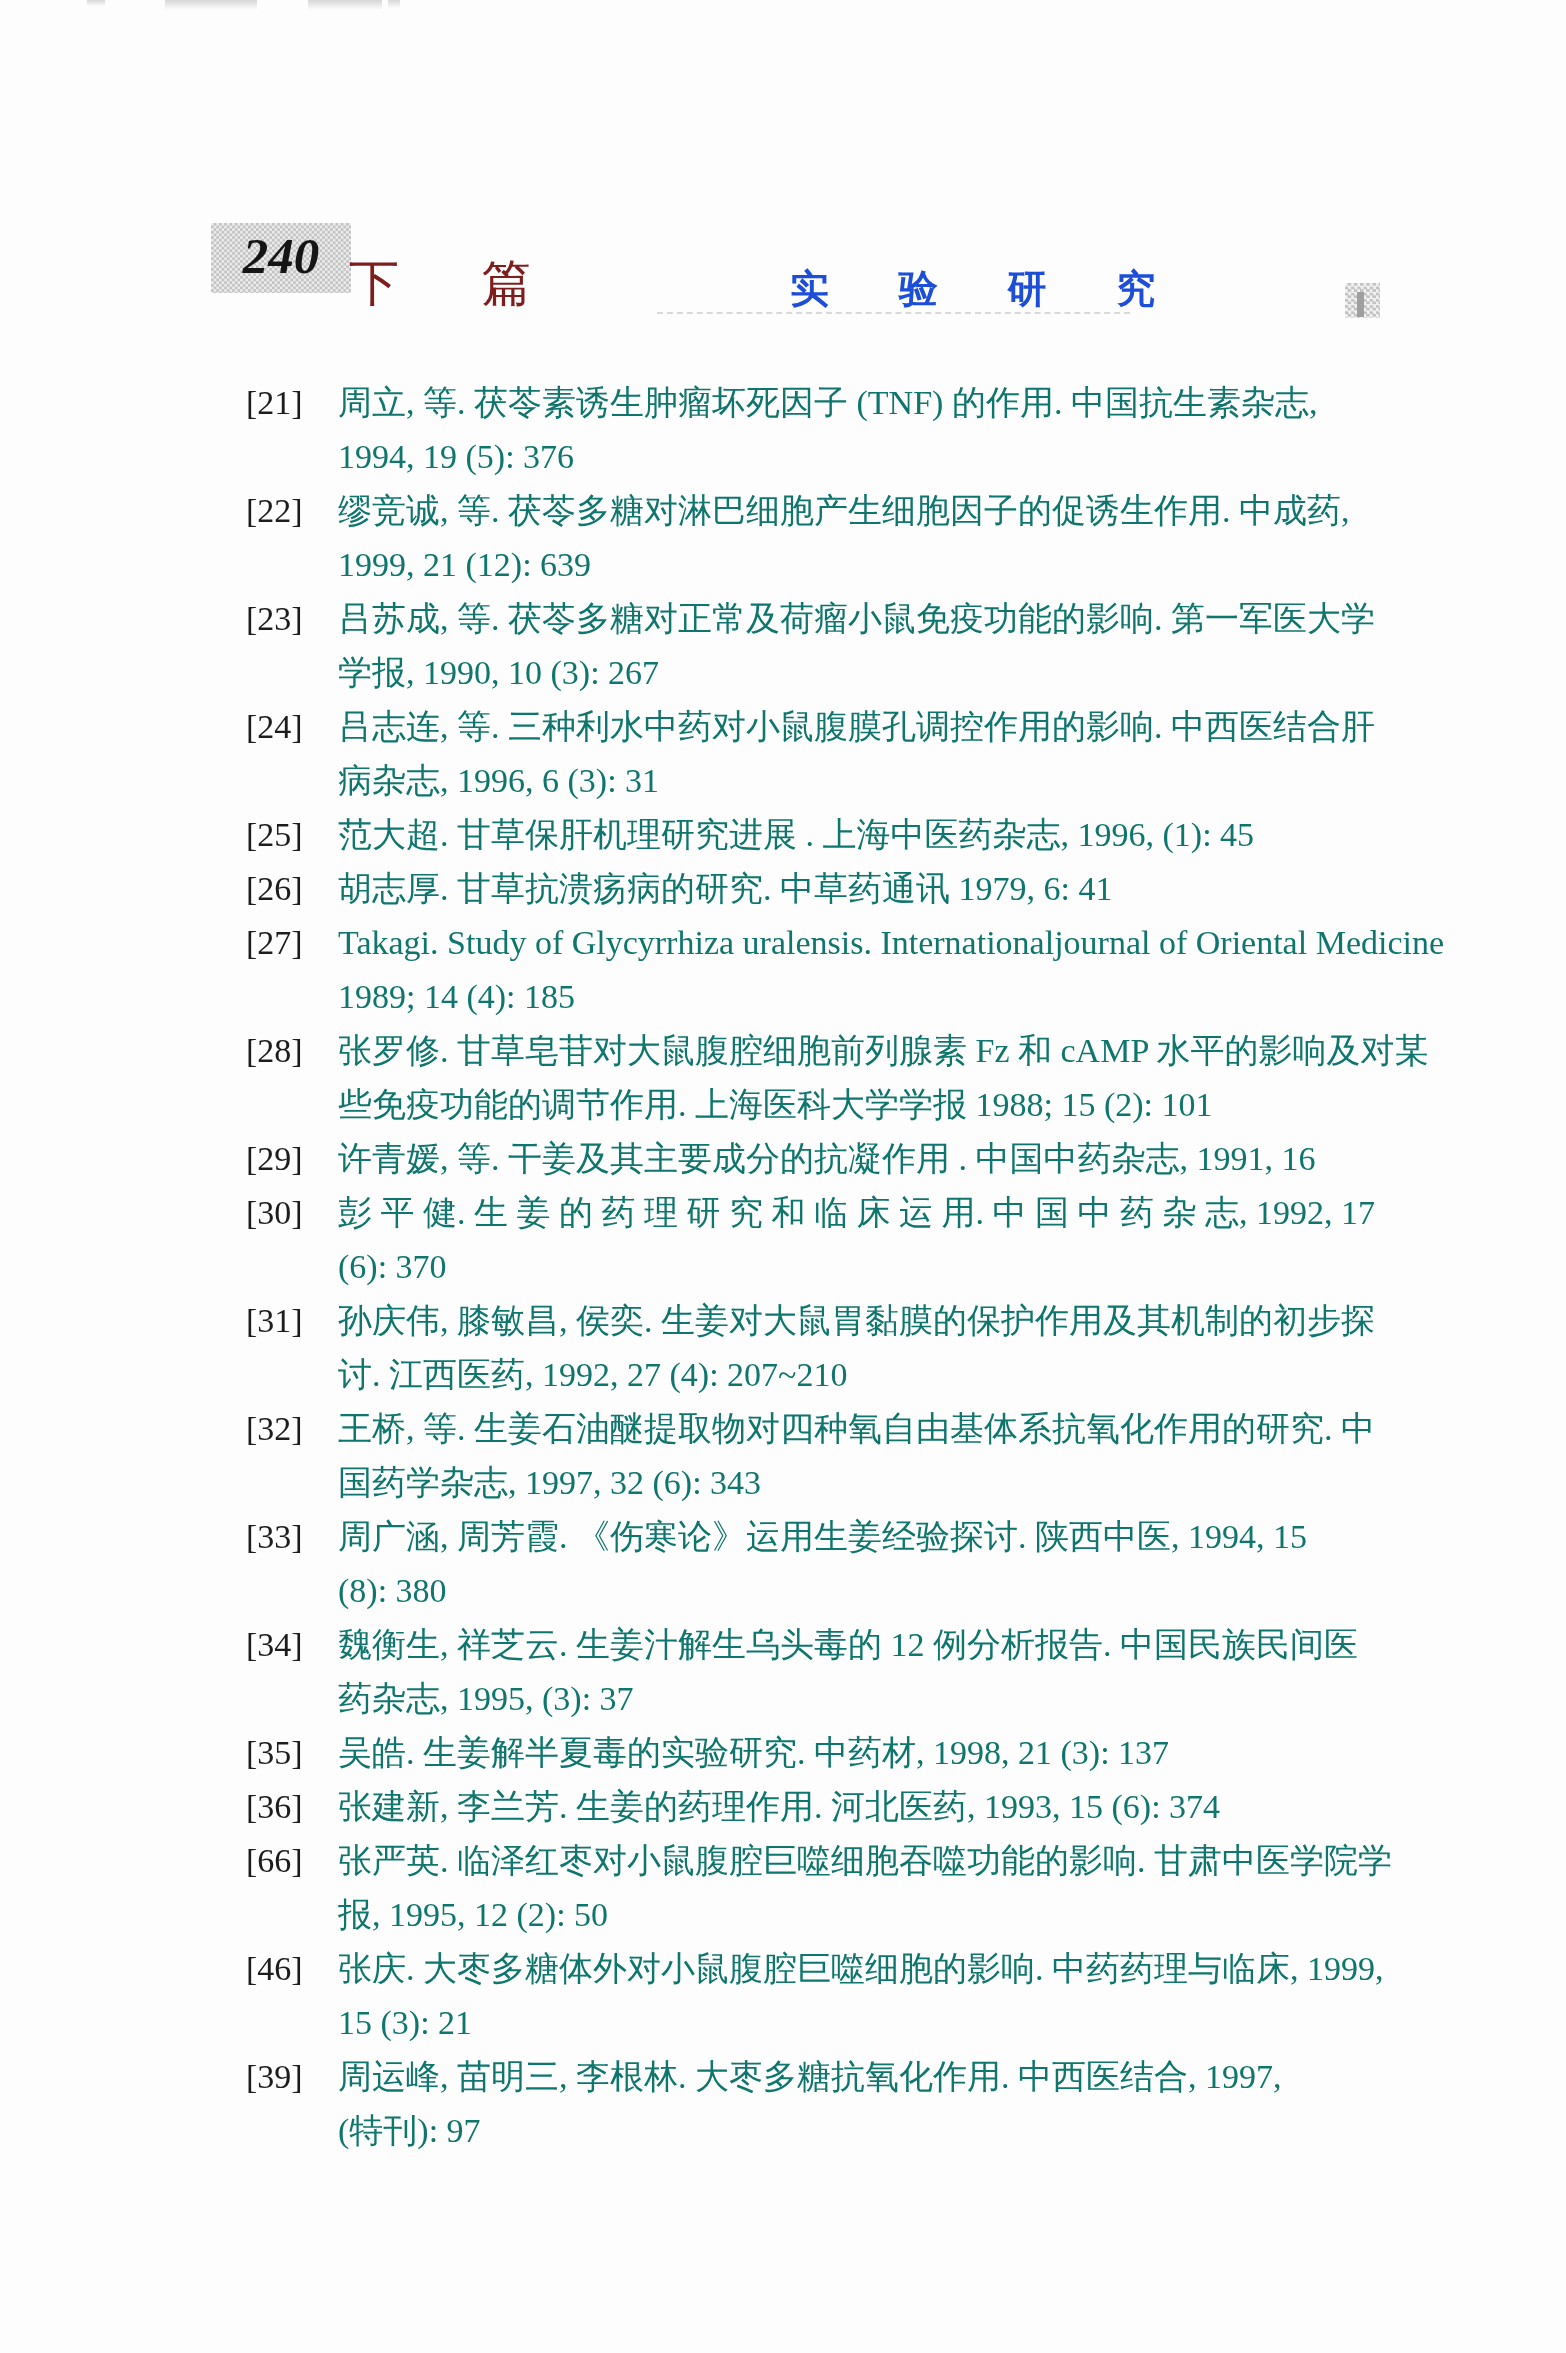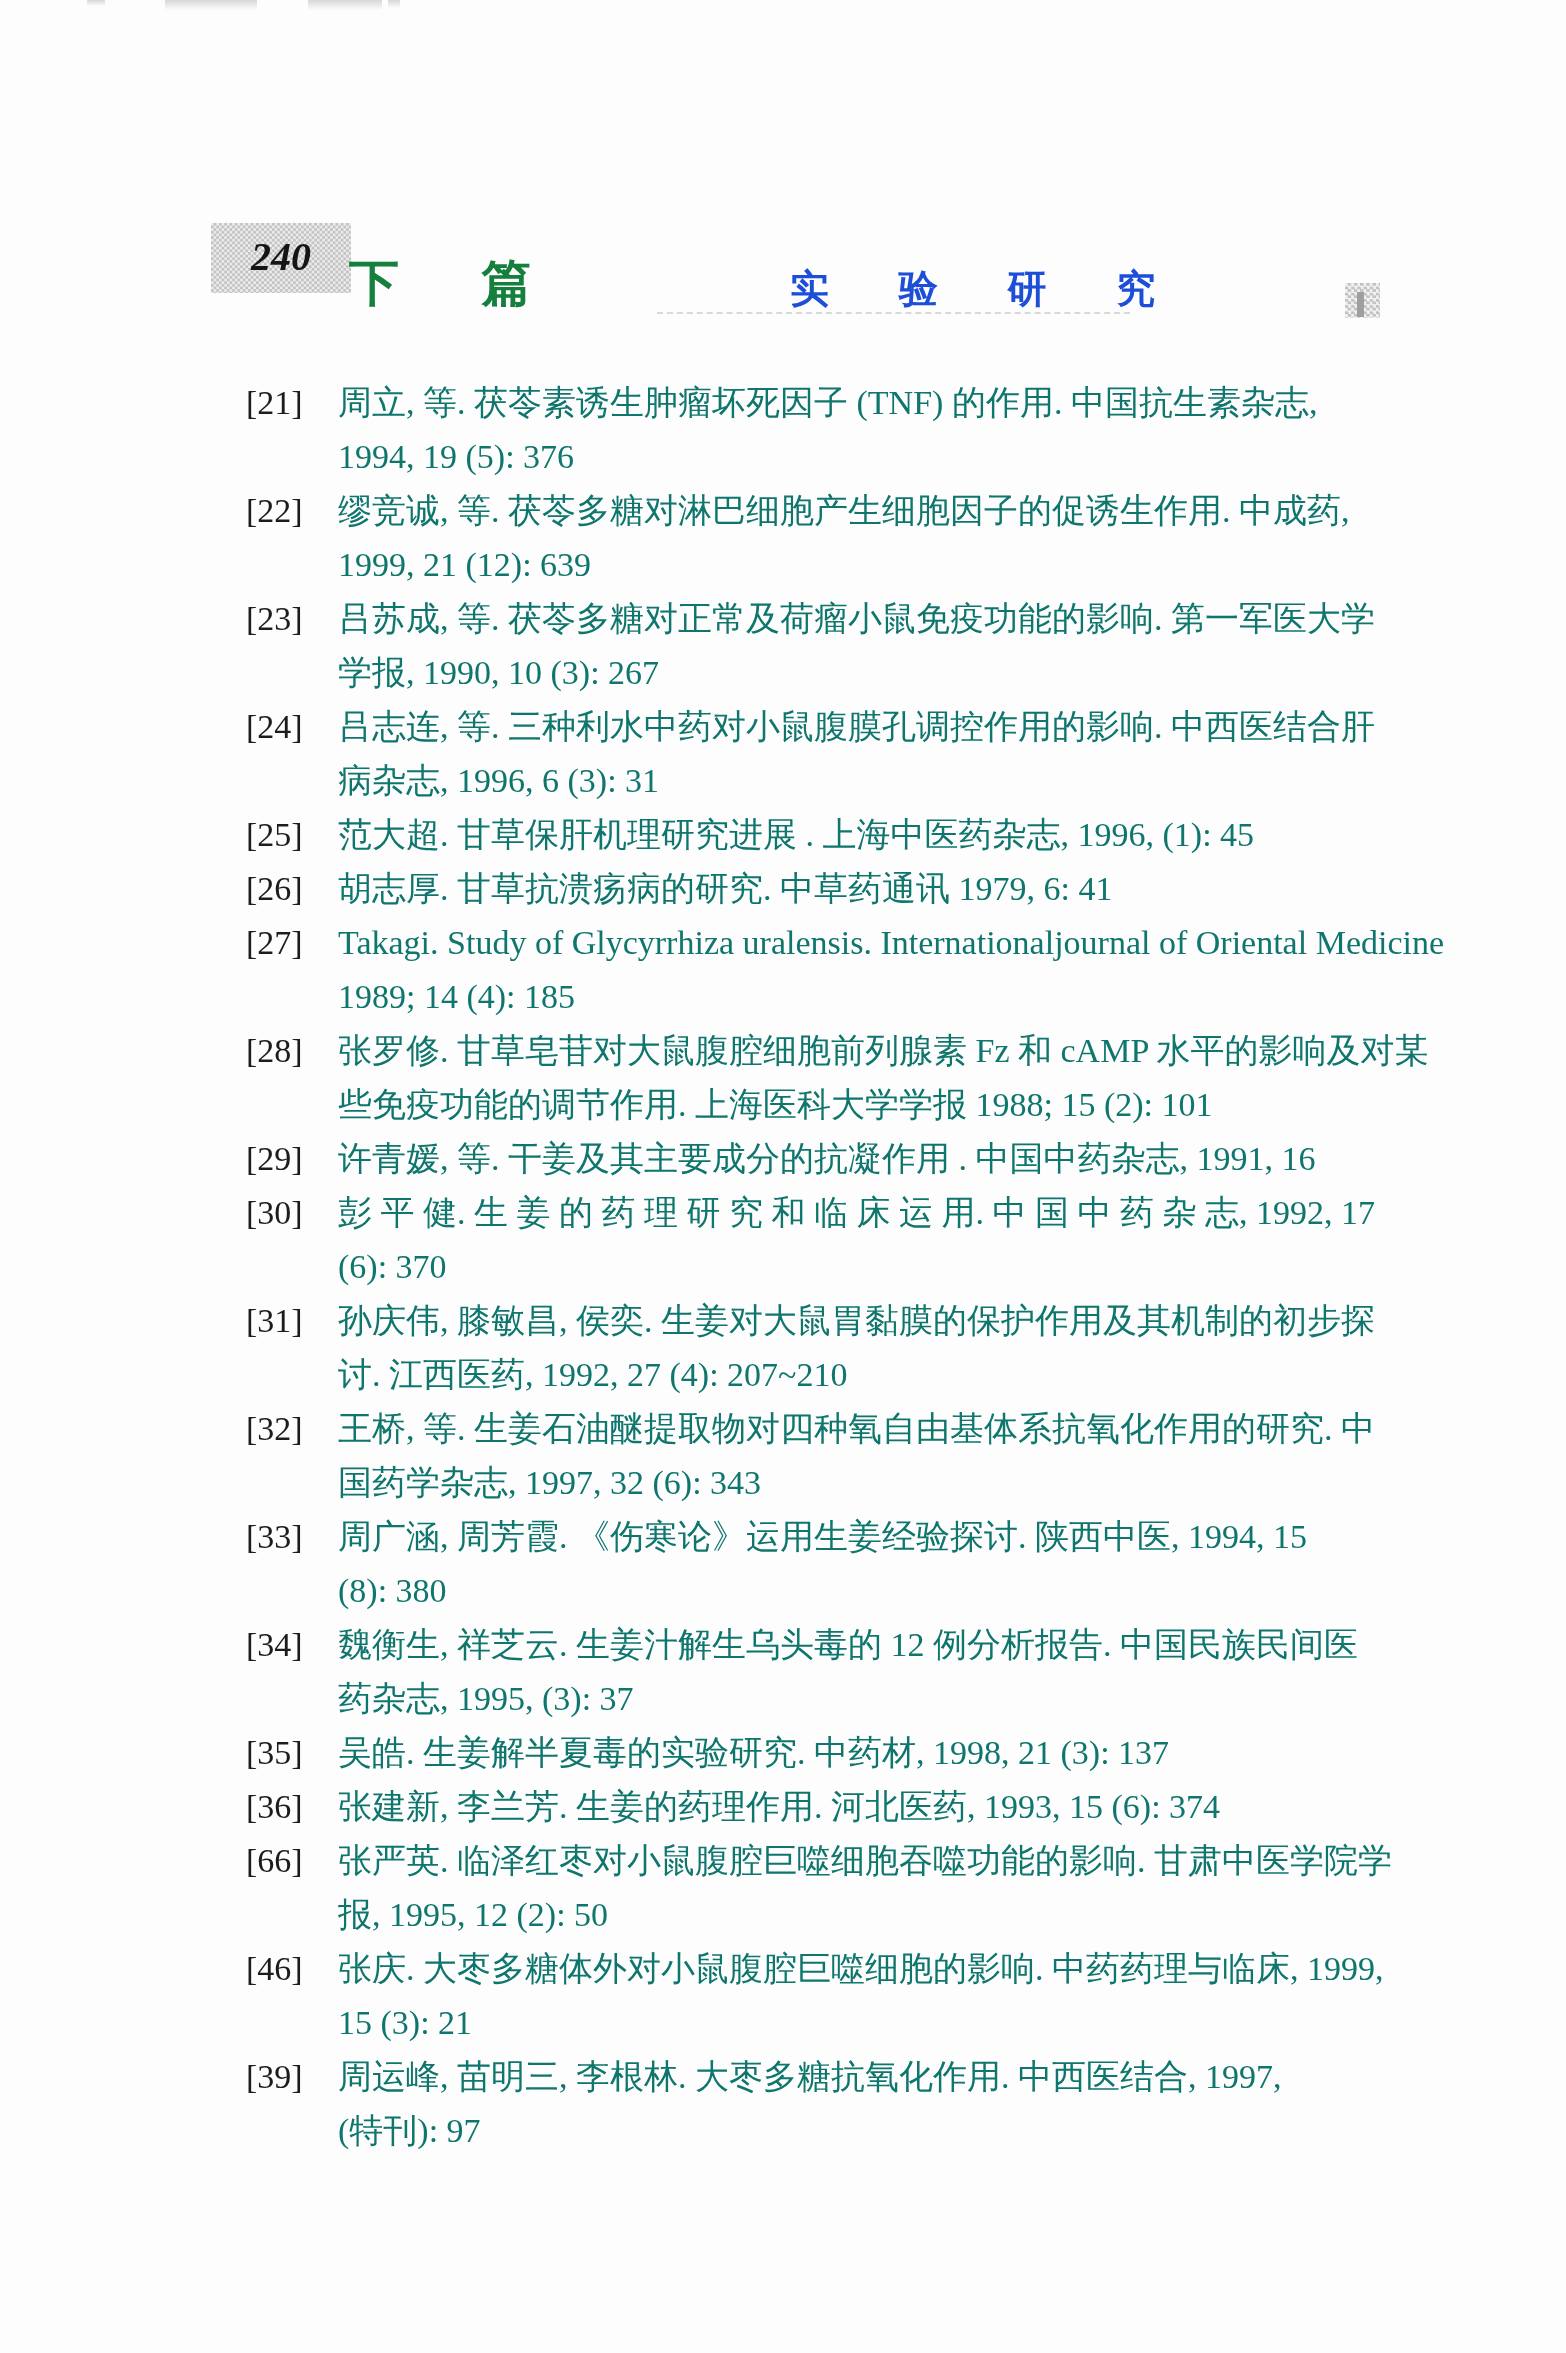--- a/index.html
+++ b/index.html
@@ -21,28 +21,28 @@
   .top-bar.b3{left:308px;width:74px;height:9.7px;}
   .top-bar.b4{left:388px;width:12.4px;height:8px;}
 
   
   .header{position:absolute;left:0;top:0;width:100%;height:372px;}
   .pagenum{
     position:absolute;left:211px;top:223px;
     min-width:115px;height:58px;
     padding:5.3px 12.4px 7px 12.4px;
     background:repeating-conic-gradient(#c3c3c3 0% 25%,#ebebeb 0% 50%) 0 0/5.3px 5.3px;
-    font-size:40px;line-height:57px;
+    font-size:51px;line-height:57px;
     font-style:italic;font-weight:bold;color:#151515;
     text-align:center;
   }
   .section-heading{
     position:absolute;left:349px;top:250px;
-    font-size:50px;font-weight:bold;letter-spacing:35px;
-    color:#15803d;white-space:nowrap;
+    font-size:50px;font-weight:normal;letter-spacing:35px;
+    color:#7f1d1d;white-space:nowrap;
   }
   .running-title{
     position:absolute;left:790px;top:262px;
     font-size:39px;font-weight:600;letter-spacing:30px;
     color:#1d4ed8;white-space:nowrap;
   }
   .title-underline{
     position:absolute;left:657px;top:312px;width:473px;height:0;
     border-bottom:2.7px dashed #d9d9d9;
   }

